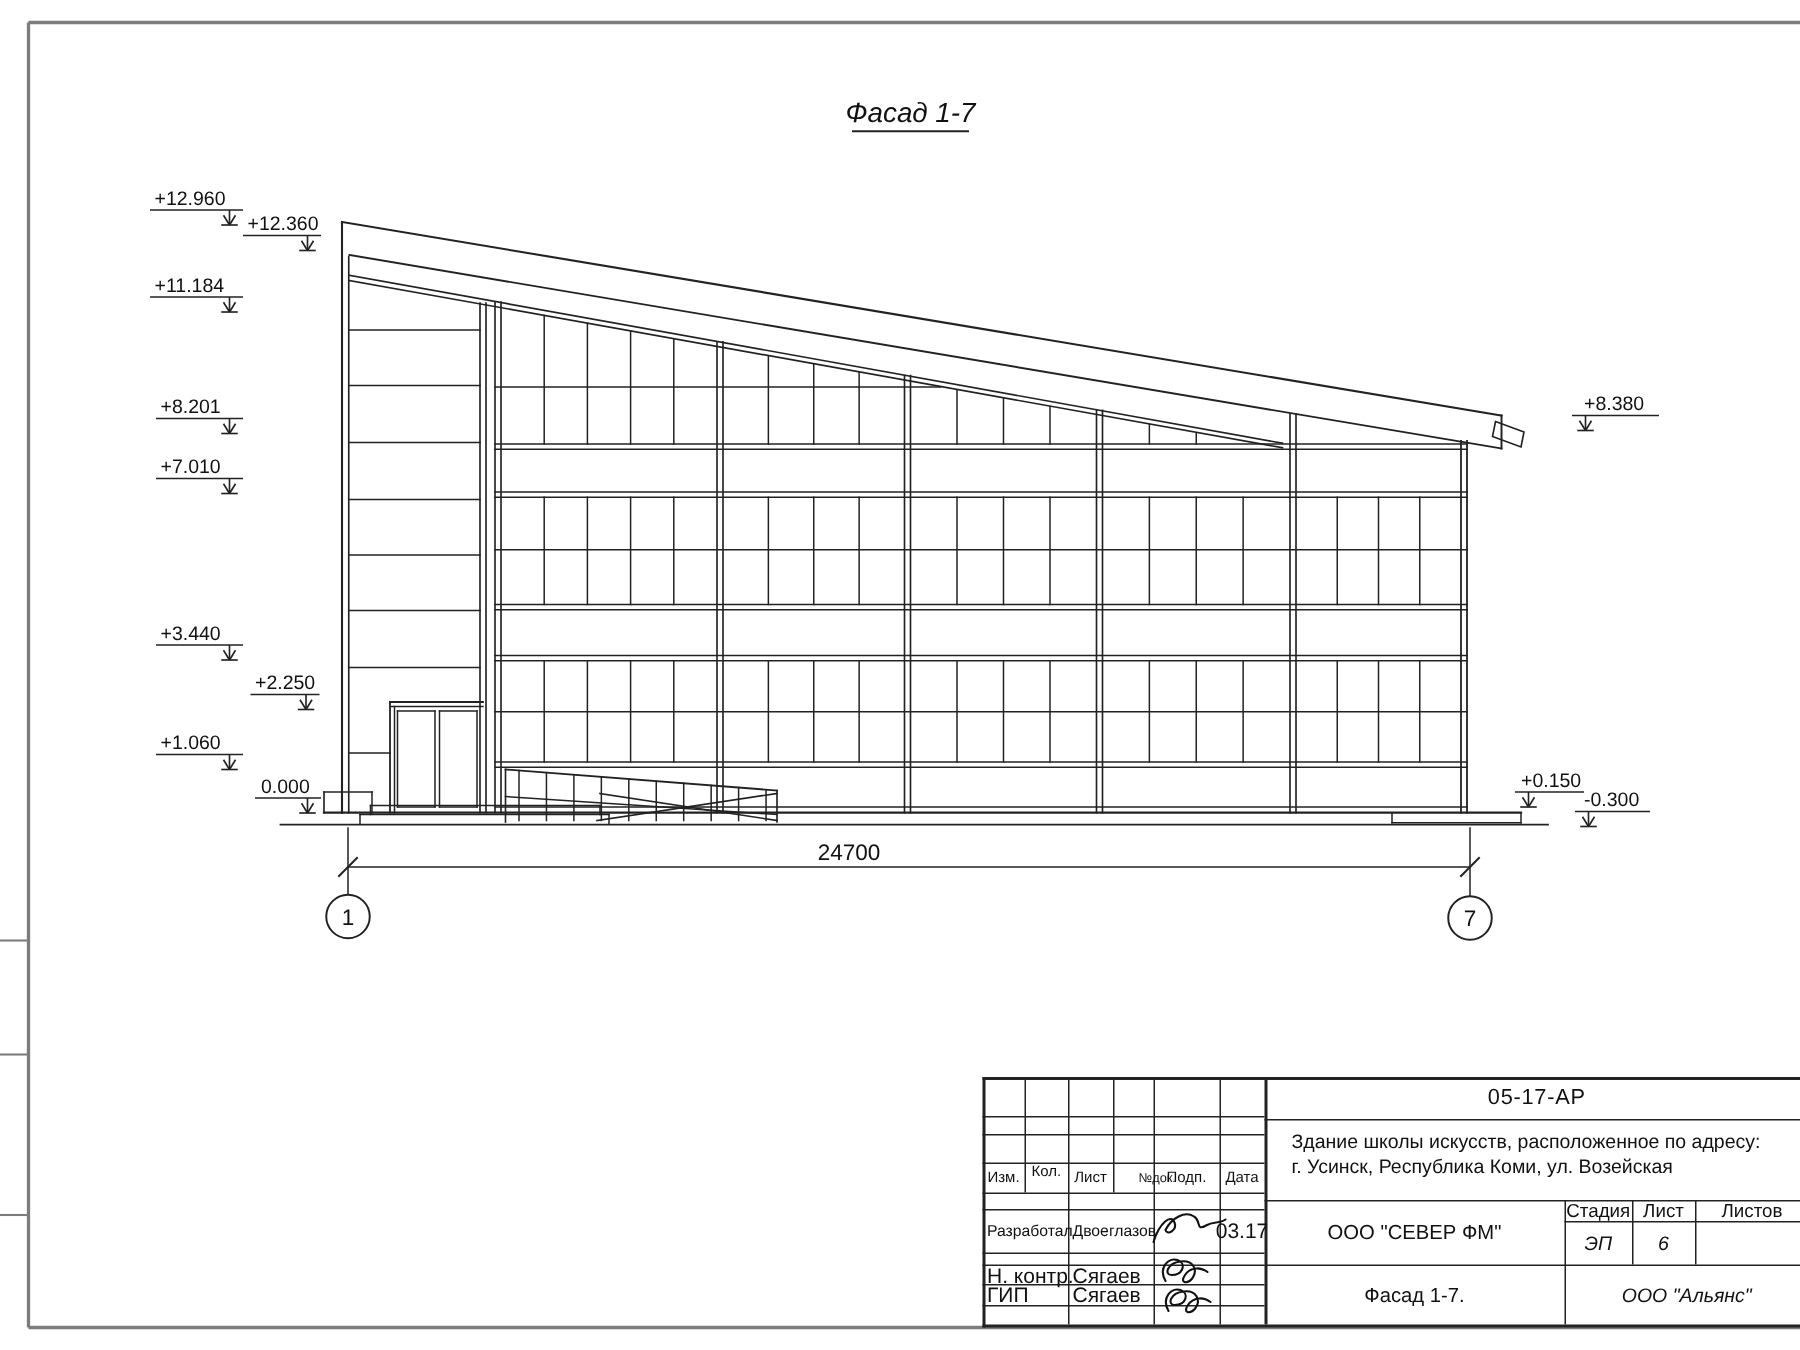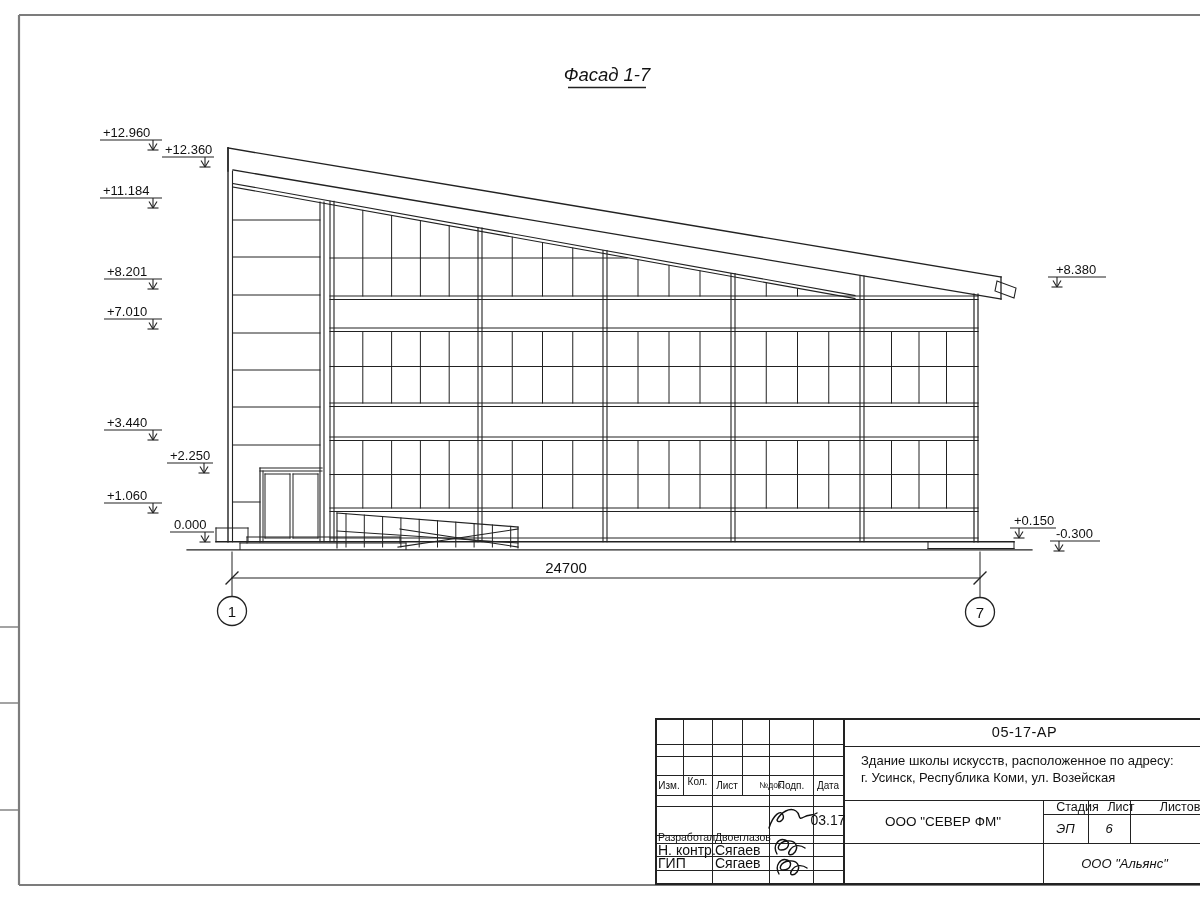--- a/index.html
+++ b/index.html
@@ -6,22 +6,22 @@
   .sheet{position:relative;width:1200px;height:900px;background:#ffffff;overflow:hidden;
          font-family:"Liberation Sans", sans-serif;color:#111;}
   svg text{font-family:"Liberation Sans", sans-serif;fill:#111;}
   #drawing{position:absolute;left:0;top:0;}
   
   #titleblock{position:absolute;left:655px;top:718px;width:551px;height:167px;font-family:"Liberation Sans",sans-serif;}
   #titleblock .hl,#titleblock .vl{position:absolute;background:#222;}
   #titleblock .cell{position:absolute;display:flex;align-items:center;justify-content:center;
         text-align:center;color:#111;white-space:nowrap;overflow:visible;}
   #titleblock .left{justify-content:flex-start;text-align:left;}
-  .fs8{font-size:8.5px;padding-left:16px;} .fs10{font-size:14px;} .fs105{font-size:10.5px;margin-top:16px;} .fs11{font-size:10px;}
-  .fs12{font-size:12.5px;margin-left:12px;} .fs13{font-size:13px;font-style:italic;} .fs135{font-size:13.5px;} .fs14{font-size:14.5px;}
+  .fs8{font-size:8.5px;padding-left:16px;} .fs10{font-size:14px;} .fs105{font-size:10.5px;} .fs11{font-size:10px;}
+  .fs12{font-size:12.5px;} .fs13{font-size:13px;font-style:italic;} .fs135{font-size:13.5px;} .fs14{font-size:14.5px;}
   #desc-cell{position:absolute;left:206px;top:34px;width:344px;height:46px;font-size:13px;line-height:17px;text-align:left;color:#111;}
   #sig-svg{position:absolute;left:110px;top:84px;}
 </style>
 </head>
 <body>
 <div class="sheet">
 
 <svg id="drawing" width="1200" height="900" viewBox="0 0 1200 900">
 
   <g id="frame" stroke="#7c7c7c" stroke-width="2.2">
@@ -348,16 +348,17 @@
   </div>
 
   <div class="cell fs135" style="left:188px;top:82px;width:200px;height:43px">ООО "СЕВЕР ФМ"</div>
 
   <div class="cell fs12" style="left:388px;top:82px;width:45px;height:14px">Стадия</div>
   <div class="cell fs12" style="left:433px;top:82px;width:42px;height:14px">Лист</div>
   <div class="cell fs12" style="left:475px;top:82px;width:76px;height:14px">Листов</div>
   <div class="cell fs13" style="left:388px;top:96px;width:45px;height:29px">ЭП</div>
   <div class="cell fs13" style="left:433px;top:96px;width:42px;height:29px">6</div>
 
+  <div class="cell fs135" style="left:188px;top:125px;width:200px;height:40px">Фасад 1-7.</div>
   <div class="cell fs13" style="left:388px;top:125px;width:163px;height:40px">ООО "Альянс"</div>
 </div>
 
 </div>
 
 </body></html>

